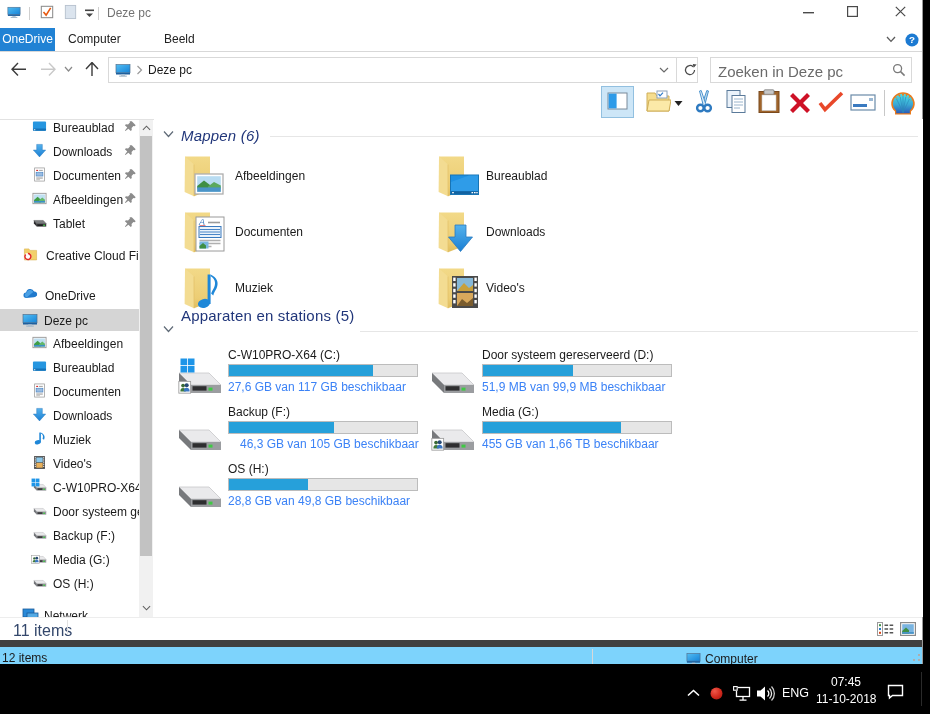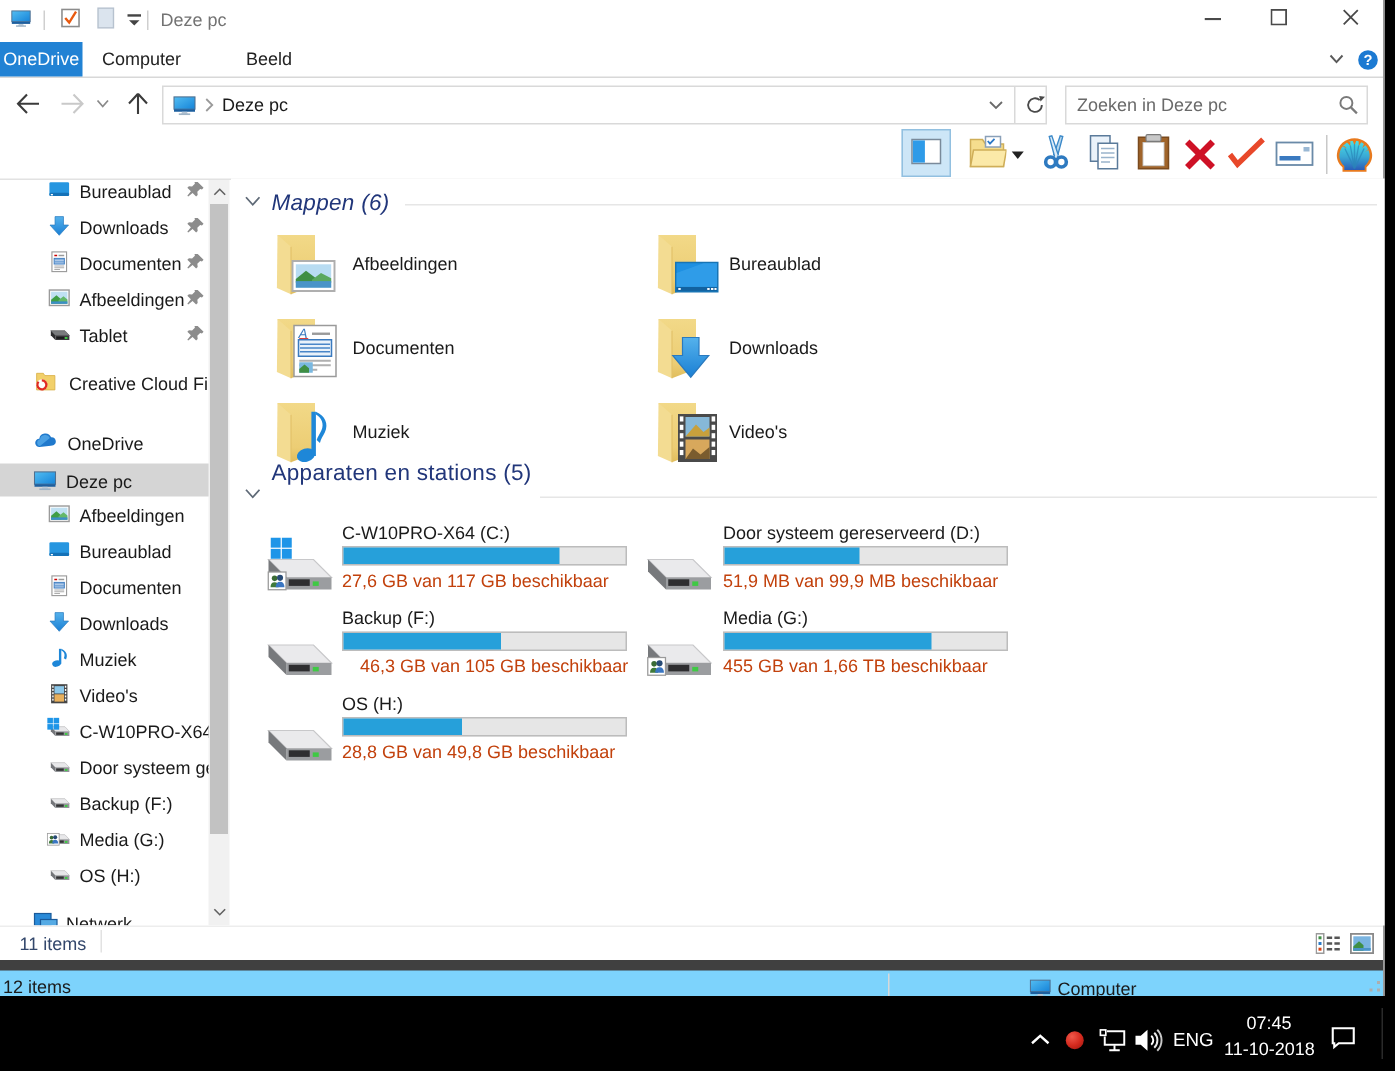--- a/index.html
+++ b/index.html
@@ -22,21 +22,21 @@
 
 #side{position:absolute;left:0;top:120px;width:140px;height:497px;background:#fff;overflow:hidden;}
 .srow{position:absolute;left:0;width:140px;height:24px;}
 .srow .lbl{position:absolute;top:5px;font-size:12px;color:#1a1a1a;white-space:nowrap;}
 .srow svg.ic{position:absolute;top:3px;}
 #sbar{position:absolute;left:139px;top:120px;width:14px;height:497px;background:#f1f1f1;}
 #main{position:absolute;left:154px;top:119px;width:769px;height:498px;background:#fff;overflow:hidden;}
 .ghead{position:absolute;font-size:15px;color:#21367a;letter-spacing:0.2px;}
 .gline{position:absolute;height:1px;background:#e6e6e6;}
 .ilabel{font-size:12px;color:#1a1a1a;position:absolute;white-space:nowrap;}
-.dsub{font-size:12px;color:#c2410c;position:absolute;white-space:nowrap;}
+.dsub{font-size:12px;color:#3b82f6;position:absolute;white-space:nowrap;}
 .pbar{position:absolute;width:188px;height:11px;border:1px solid #bcbcbc;background:#e6e6e6;}
 .pfill{height:11px;background:#26a0da;}
 
 #st1{position:absolute;left:0;top:617px;width:100%;height:22px;background:#fff;border-top:1px solid #ededed;}
 #st2{position:absolute;left:0;top:640px;width:100%;height:24px;background:#7dd3fc;border-top:7px solid #404040;box-sizing:border-box;}
 
 #task{position:absolute;left:0;top:664px;width:930px;height:50px;background:#000;color:#fff;}
 .tray{position:absolute;color:#fff;font-size:12px;}
 </style></head>
 <body>
@@ -198,21 +198,21 @@
       <svg class="abs" style="left:550px;top:9px" width="10" height="7" viewBox="0 0 10 7">
           <path d="M1 1 L5 5 L9 1" fill="none" stroke="#6a6a6a" stroke-width="1.2"></path>
         </svg>
       <div class="abs" style="left:567px;top:0;width:1px;height:24px;background:#d9d9d9;"></div>
       <svg class="abs" style="left:574px;top:5px" width="14" height="14" viewBox="0 0 16 16">
           <path d="M13.2 8 a5.2 5.2 0 1 1 -1.6-3.7" fill="none" stroke="#4a4a4a" stroke-width="1.4"></path>
           <polygon points="11.2,1.2 15.6,1.8 12.2,5.4" fill="#4a4a4a"></polygon>
         </svg>
     </div>
     <div id="sbox">
-      <div class="abs" style="left:7px;top:5px;font-size:12px;color:#6a6a6a;">Zoeken in Deze pc</div>
+      <div class="abs" style="left:7px;top:5px;font-size:15px;color:#6a6a6a;">Zoeken in Deze pc</div>
       <svg class="abs" style="left:181px;top:5px" width="14" height="14" viewBox="0 0 14 14">
           <circle cx="5.6" cy="5.6" r="4" fill="none" stroke="#7a7a7a" stroke-width="1.3"></circle>
           <path d="M8.6 8.6 L12.6 12.6" stroke="#7a7a7a" stroke-width="1.5"></path>
         </svg>
     </div>
   </div>
   <div id="tools">
     <div class="abs" style="left:601px;top:-2px;width:31px;height:30px;background:#cde6f7;border:1px solid #92c0e0;">
       <svg class="abs" style="left:5px;top:4px" width="21" height="21" viewBox="0 0 21 21">
         <rect x="1" y="2" width="19" height="16" fill="#fff" stroke="#7a8a9a" stroke-width="1"></rect>
@@ -587,21 +587,21 @@
       <rect x="14.5" y="33.2" width="14" height="4.4" fill="#2e2e30"></rect>
       <rect x="30.5" y="34.6" width="4" height="3" fill="#3fc944"></rect>
     </svg>
     <div class="ilabel" style="left:74px;top:343px;">OS (H:)</div>
     <div class="pbar" style="left:74px;top:359px;">
         <div class="pfill" style="width:79px;"></div>
       </div>
     <div class="dsub" style="left:74px;top:375px;">28,8 GB van 49,8 GB beschikbaar</div>
   </div>
   <div id="st1">
-    <div class="abs" style="left:13px;top:4px;font-size:12px;color:#33476b;">11 items</div>
+    <div class="abs" style="left:13px;top:4px;font-size:16px;color:#33476b;">11 items</div>
     <div class="abs" style="left:67px;top:2px;width:1px;height:15px;background:#e2e2e2;"></div>
     <svg class="abs" style="left:877px;top:4px" width="17" height="14" viewBox="0 0 17 14">
       <rect x=".5" y=".5" width="5" height="13" fill="none" stroke="#9a9a9a" stroke-width="1"></rect>
       <rect x="2" y="2.2" width="2" height="2" fill="#3f8f44"></rect>
         <rect x="2" y="6" width="2" height="2" fill="#2a7ac8"></rect>
         <rect x="2" y="9.8" width="2" height="2" fill="#d84315"></rect>
       <path d="M7.5 3.2 h3.6 M12.6 3.2 h3.6 M7.5 7 h3.6 M12.6 7 h3.6 M7.5 10.8 h3.6 M12.6 10.8 h3.6" stroke="#555" stroke-width="1.6"></path>
     </svg>
     <svg class="abs" style="left:900px;top:4px" width="16" height="14" viewBox="0 0 16 14">
       <rect x=".5" y=".5" width="15" height="13" fill="none" stroke="#8a8a8a" stroke-width="1.4"></rect>

